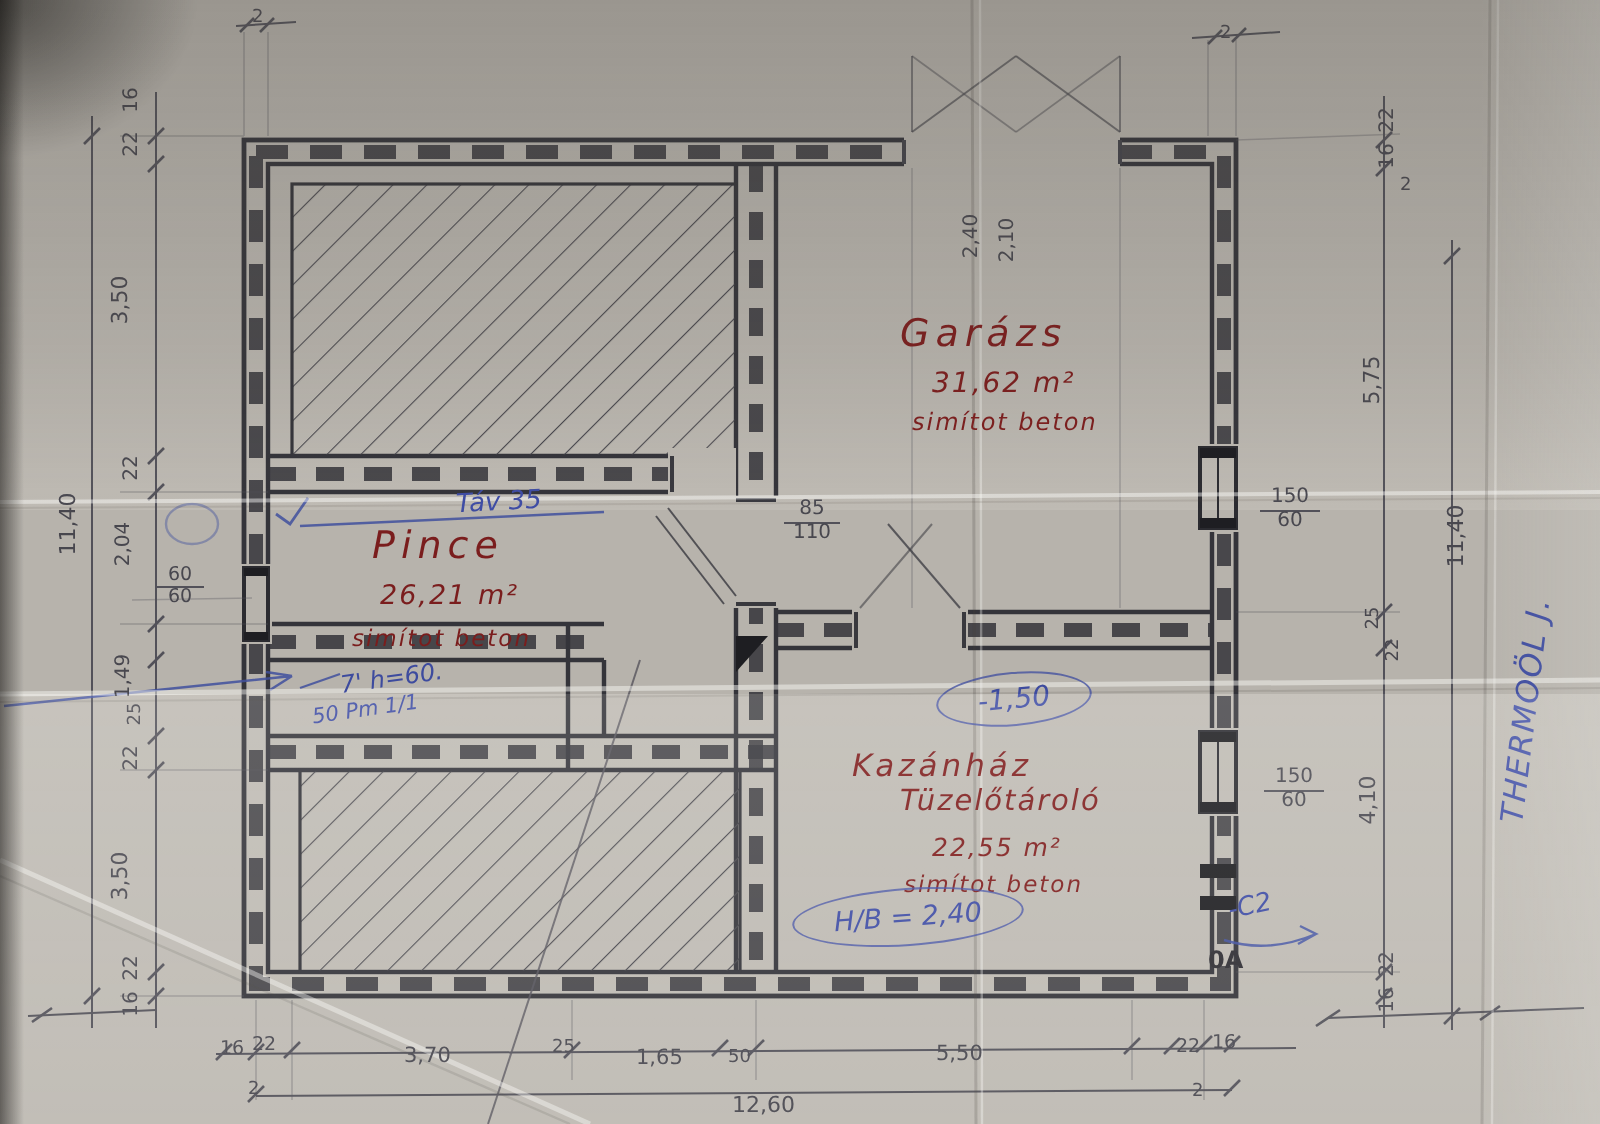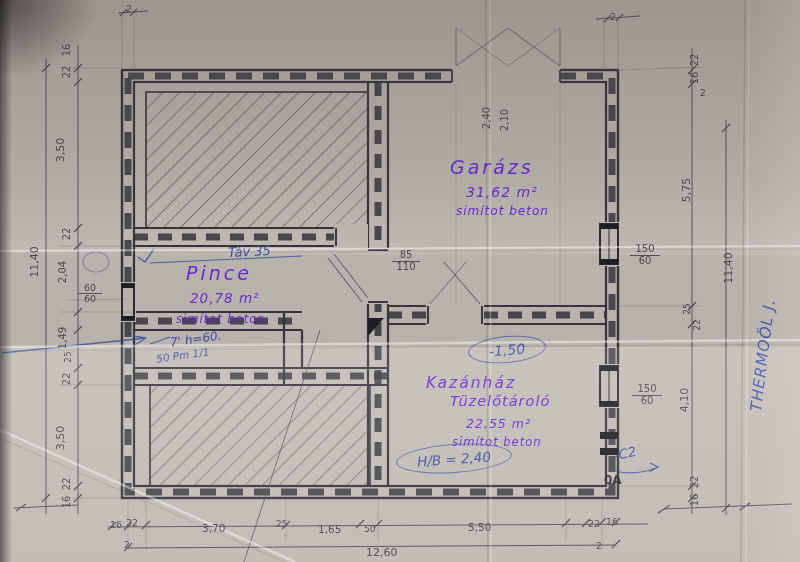--- a/index.html
+++ b/index.html
@@ -1,21 +1,21 @@
 <!DOCTYPE html>
 <html><head>
 <meta charset="utf-8">
 <style>
   html,body{margin:0;padding:0;background:#888;}
   .stage{position:relative;width:800px;height:562px;overflow:hidden;background:#bfbbb4;
          font-family:"DejaVu Sans",sans-serif;}
   .stage *{box-sizing:border-box;}
   svg.draw{position:absolute;left:0;top:0;}
   
-  .rm{position:absolute;white-space:nowrap;color:#6d28d9;font-style:italic;letter-spacing:2px;}
+  .rm{position:absolute;white-space:nowrap;color:#7f1d1d;font-style:italic;letter-spacing:2px;}
   .d{position:absolute;white-space:nowrap;color:#4a4951;font-size:10px;}
   .v{transform:translate(-50%,-50%) rotate(-90deg);}
   .frac{position:absolute;text-align:center;color:#4a4951;line-height:1.05;}
   .frac .top{display:block;border-bottom:1px solid #55545c;padding:0 2px;}
   .frac .bot{display:block;}
   
   .ink{position:absolute;white-space:nowrap;color:#3f4da5;font-style:italic;}
   .circ{position:absolute;border:1.6px solid rgba(63,77,165,.75);border-radius:50%;
         display:flex;align-items:center;justify-content:center;color:#3f4da5;font-style:italic;}
   
@@ -194,21 +194,21 @@
       <line x1="745" y1="0" x2="741" y2="562" stroke="rgba(70,64,58,0.2)" stroke-width="1.5"></line>
       <line x1="749" y1="0" x2="746" y2="562" stroke="rgba(255,255,252,0.3)" stroke-width="1.2"></line>
     </g>
   </svg>
 
   <span class="rm" style="left:450px;top:156px;font-size:19px;letter-spacing:3px">Garázs</span>
   <span class="rm" style="left:466px;top:184px;font-size:14px;letter-spacing:1px">31,62 m²</span>
   <span class="rm" style="left:456px;top:204px;font-size:12px;letter-spacing:1px">simítot beton</span>
 
   <span class="rm" style="left:186px;top:262px;font-size:19px;letter-spacing:3px">Pince</span>
-  <span class="rm" style="left:190px;top:290px;font-size:13.5px;letter-spacing:1px">20,78 m²</span>
+  <span class="rm" style="left:190px;top:290px;font-size:13.5px;letter-spacing:1px">26,21 m²</span>
   <span class="rm" style="left:176px;top:312px;font-size:11.5px;letter-spacing:1px">simítot beton</span>
 
   <span class="rm" style="left:426px;top:374px;font-size:15.5px;letter-spacing:2px">Kazánház</span>
   <span class="rm" style="left:450px;top:393px;font-size:14.5px;letter-spacing:1px">Tüzelőtároló</span>
   <span class="rm" style="left:466px;top:416px;font-size:12.5px;letter-spacing:1px">22,55 m²</span>
   <span class="rm" style="left:452px;top:435px;font-size:11.5px;letter-spacing:1px">simítot beton</span>
 
   <span class="d v" style="left:66px;top:50px">16</span>
   <span class="d v" style="left:66px;top:72px">22</span>
   <span class="d v" style="left:60px;top:150px;font-size:11px">3,50</span>

